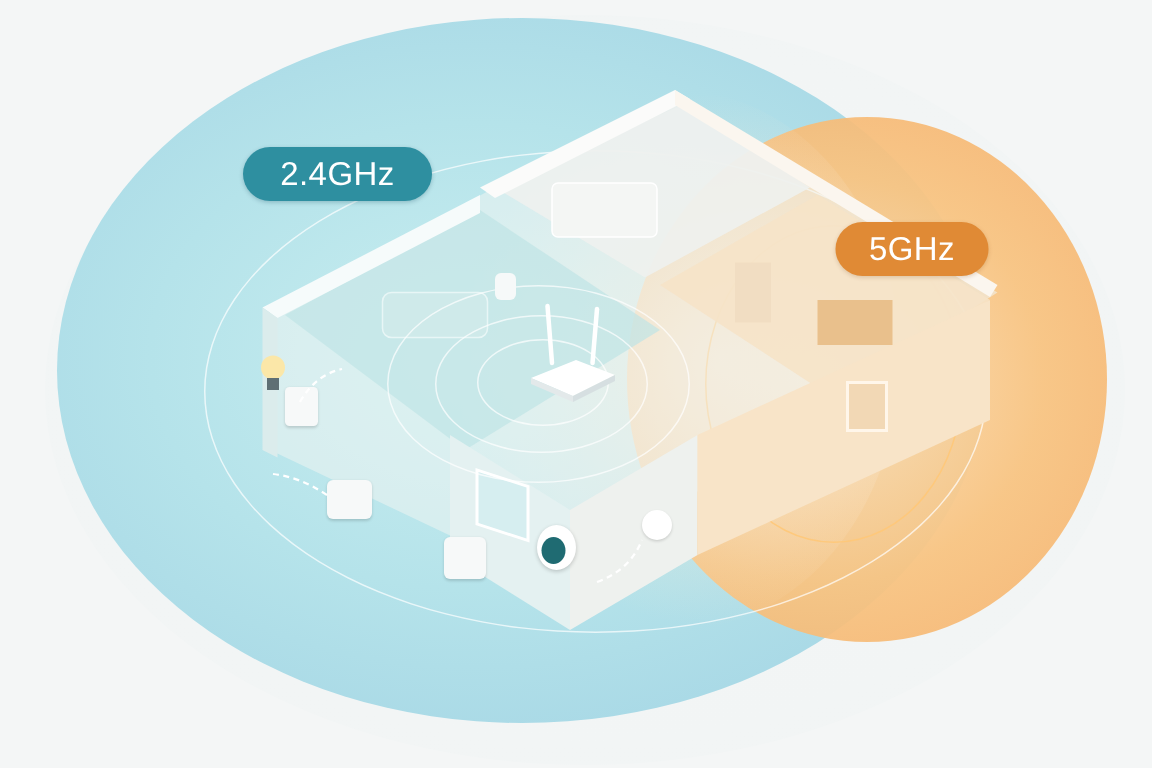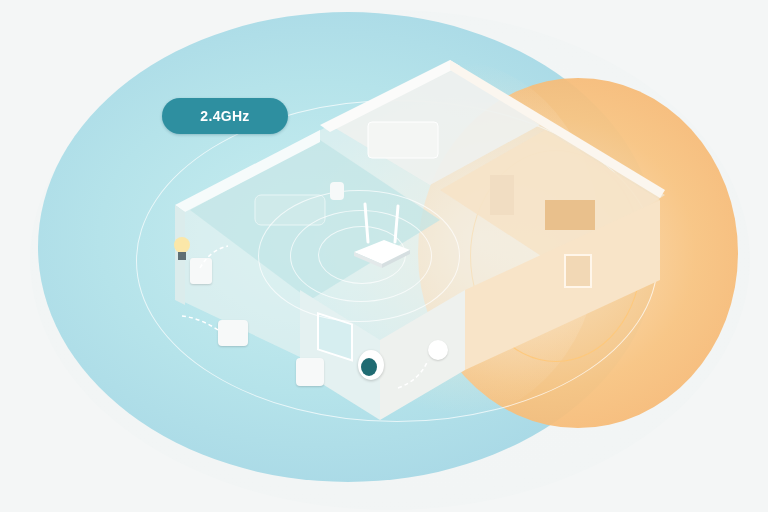--- a/index.html
+++ b/index.html
@@ -16,21 +16,21 @@
   .inner-ring{position:absolute;border-radius:50%;border:1.5px solid rgba(255,255,255,0.7);}
   .ring1{left:136px;top:100px;width:520px;height:320px;}
   .ring2{left:258px;top:190px;width:200px;height:130px;}
   .ring3{left:290px;top:210px;width:140px;height:90px;}
   .ring4{left:318px;top:226px;width:86px;height:56px;}
   .ring5{left:470px;top:150px;width:170px;height:210px;border-color:rgba(255,200,120,0.9);}
 
   
   svg.house{position:absolute;left:0;top:0;width:768px;height:512px;}
 
-  .label{position:absolute;color:#fff;font-weight:bold;font-size:14px;padding:6px 12px;border-radius:18px;line-height:24px;letter-spacing:0.3px;}
+  .label{position:absolute;color:#fff;font-weight:normal;font-size:22px;padding:6px 12px;border-radius:18px;line-height:24px;letter-spacing:0.3px;}
   .label-24{left:162px;top:98px;background:#2e8fa0;width:102px;text-align:center;box-shadow:0 1px 3px rgba(0,60,80,0.25);}
   .label-5{left:557px;top:148px;background:#e08a35;width:78px;text-align:center;box-shadow:0 1px 3px rgba(120,60,0,0.2);}
 </style>
 </head>
 <body>
 
 <div class="scene">
   <div class="bg-glow"></div>
   <div class="zone-24"></div>
   <div class="zone-5"></div>
@@ -98,13 +98,14 @@
 
   <div style="position:absolute;left:330px;top:182px;width:14px;height:18px;background:#f6f9f9;border-radius:4px"></div>
 
   <svg style="position:absolute;left:0;top:0;width:768px;height:512px" viewBox="0 0 768 512">
     <path d="M200,268 Q210,250 228,246" stroke="#ffffff" stroke-width="1.5" fill="none" stroke-dasharray="4 3"></path>
     <path d="M218,330 Q200,318 182,316" stroke="#ffffff" stroke-width="1.5" fill="none" stroke-dasharray="4 3"></path>
     <path d="M398,388 Q420,380 428,360" stroke="#ffffff" stroke-width="1.5" fill="none" stroke-dasharray="4 3"></path>
   </svg>
 
   <div class="label label-24">2.4GHz</div>
+  <div class="label label-5">5GHz</div>
 </div>
 
 </body></html>

